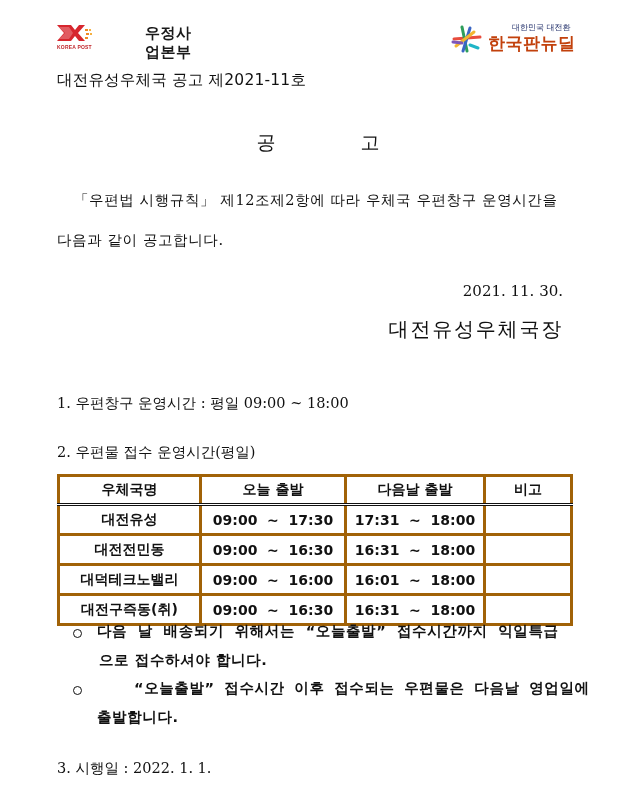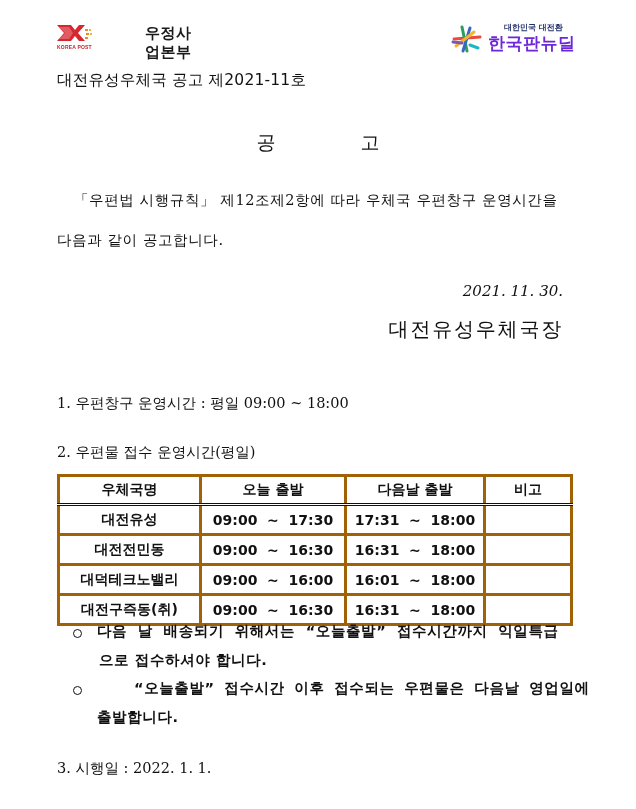--- a/index.html
+++ b/index.html
@@ -9,33 +9,33 @@
     .sans { font-family: "DejaVu Sans", "Liberation Sans", sans-serif; }
 
     
     #logo-post { left: 55px; top: 22px; width: 140px; height: 32px; }
     #logo-post .mark { position: absolute; left: 0; top: 0; width: 40px; height: 24px; }
     #logo-post .sub { position: absolute; left: 2px; top: 22px; font-size: 5px; font-weight: bold; color: #c0252b; letter-spacing: 0.2px; font-family: "Liberation Sans", sans-serif; }
     #logo-post .name { position: absolute; left: 44px; top: 2px; font-size: 15px; font-weight: bold; color: #1a1a1a; letter-spacing: 0.5px; margin-left: 46px; }
 
     #logo-ndeal { left: 450px; top: 20px; width: 150px; height: 40px; }
     #logo-ndeal .mark { position: absolute; left: 0; top: 4px; width: 32px; height: 30px; }
-    #logo-ndeal .small { position: absolute; left: 54px; top: 2px; font-size: 8px; font-weight: bold; color: #23316b; }
-    #logo-ndeal .big { position: absolute; left: 38px; top: 12px; font-size: 17px; font-weight: bold; color: #6d28d9; letter-spacing: 0.5px; }
+    #logo-ndeal .small { position: absolute; left: 62px; top: 2px; font-size: 8px; font-weight: normal; color: #23316b; }
+    #logo-ndeal .big { position: absolute; left: 38px; top: 12px; font-size: 17px; font-weight: bold; color: #c2410c; letter-spacing: 0.5px; }
 
     #doc-number { left: 57px; top: 70px; font-size: 15.5px; font-weight: normal; letter-spacing: 0.2px; }
 
     #title { left: 0; width: 636px; top: 130px; text-align: center; font-size: 19px; }
     #title span { display: inline-block; }
     #title .gap { width: 85px; }
 
     .body-text { font-size: 14.5px; letter-spacing: 0.6px; }
     #para1 { left: 74px; top: 191px; }
     #para2 { left: 57px; top: 231px; }
-    #date { right: 73px; top: 282px; font-size: 15px; font-style: italic; }
+    #date { right: 73px; top: 282px; font-size: 15px; }
     #signer { right: 73px; top: 316px; font-size: 20px; letter-spacing: 1.8px; }
 
     #item1 { left: 57px; top: 394px; font-size: 14.5px; }
     #item2 { left: 57px; top: 443px; font-size: 14.5px; }
 
     
     #hours-table { left: 57px; top: 474px; border-collapse: collapse; font-family: "DejaVu Sans", sans-serif; font-weight: bold; font-size: 14px; }
     #hours-table td, #hours-table th { border: 3px solid #a16207; height: 27px; padding: 0; text-align: center; vertical-align: middle; }
     #hours-table thead th { border-bottom: 3px double #111; height: 26px; font-weight: bold; }
     #hours-table .c1 { width: 139px; }

